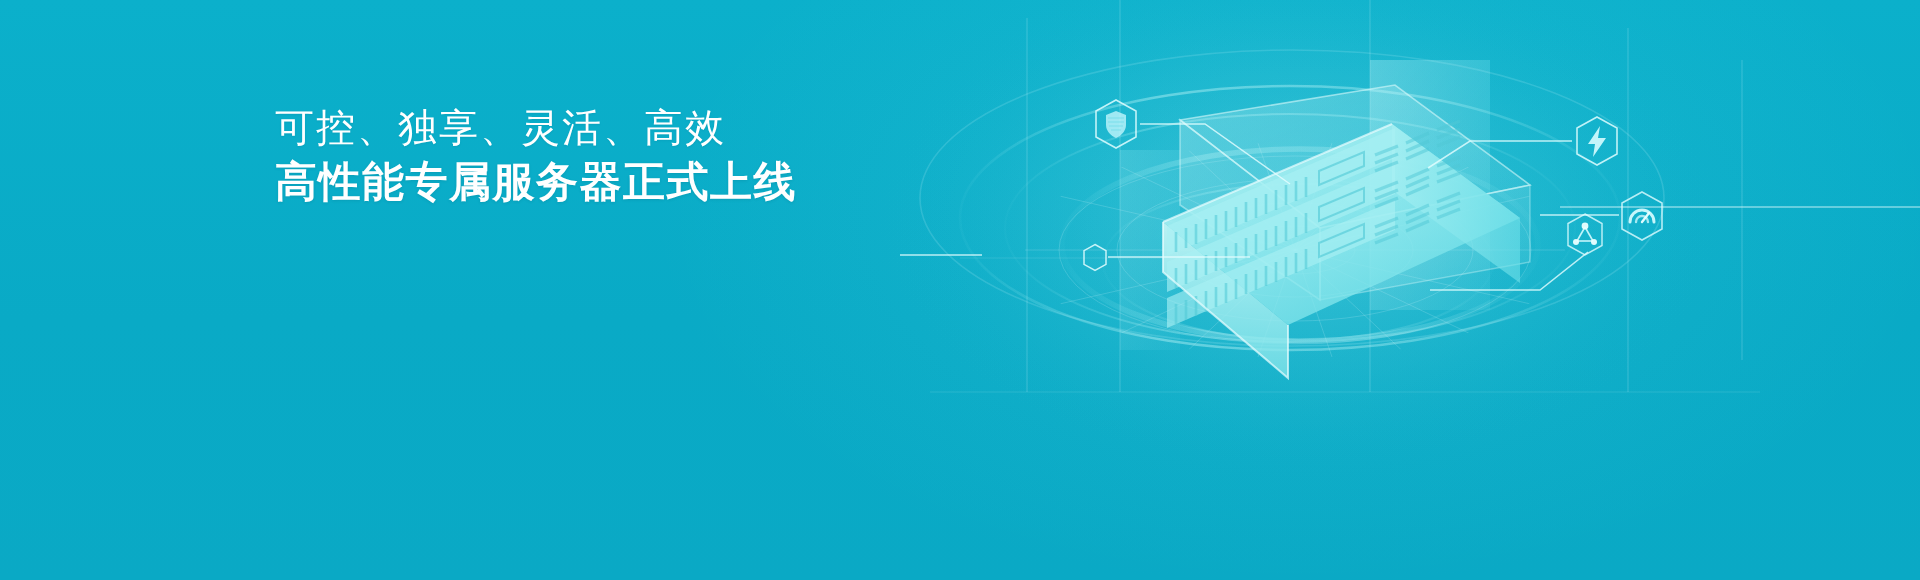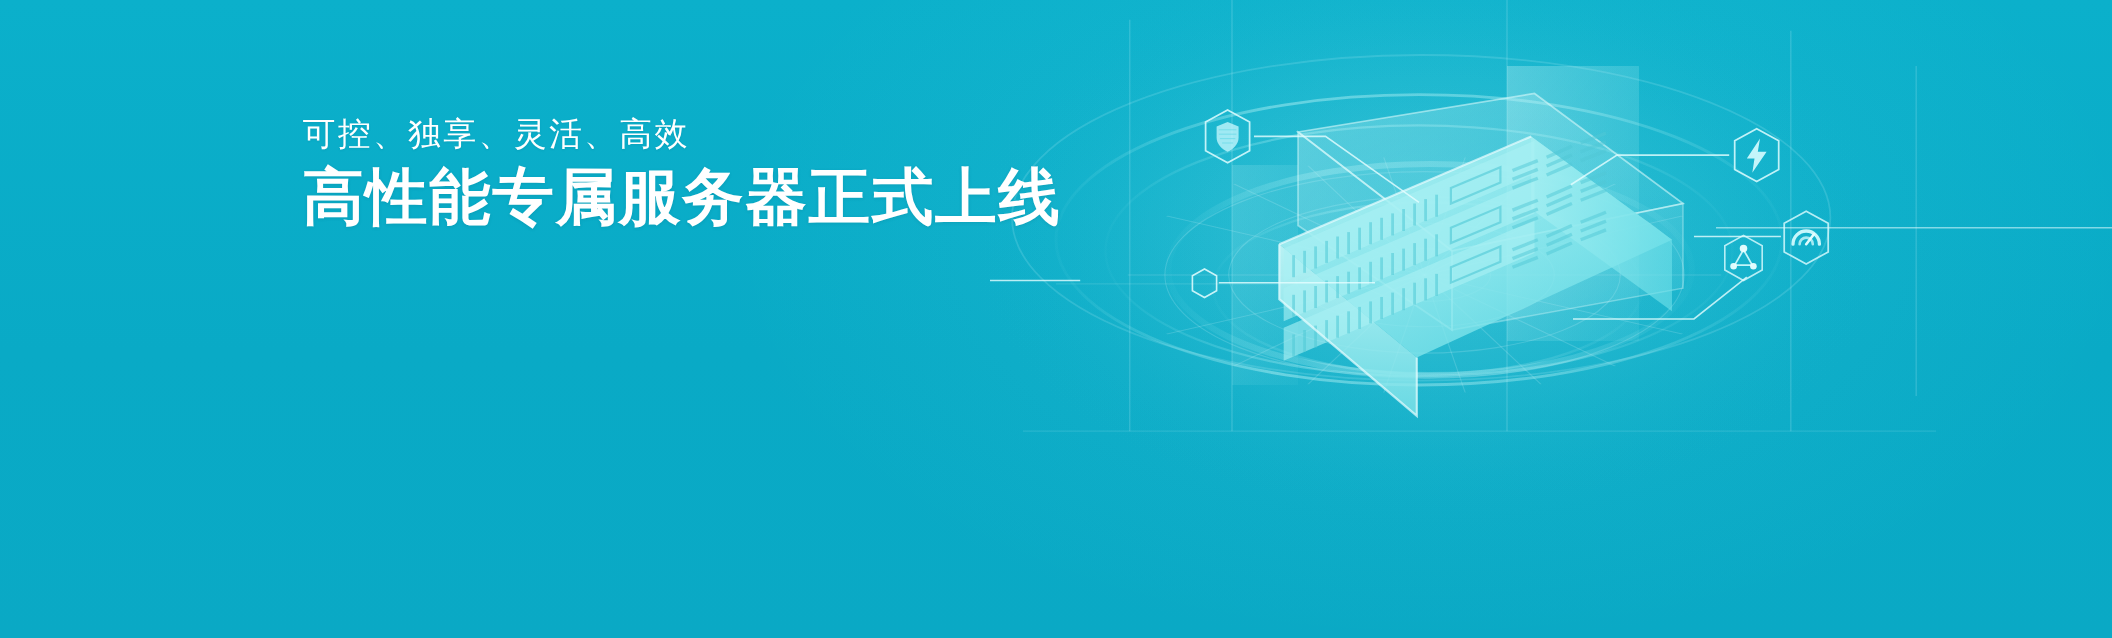--- a/index.html
+++ b/index.html
@@ -19,31 +19,31 @@
   .art{position:absolute;inset:0;pointer-events:none;}
   .art svg{display:block;width:1920px;height:580px;}
 
   
   .copy{
     position:absolute;left:275px;top:105px;
     display:flex;flex-direction:column;align-items:flex-start;
   }
   .line-kicker{
     color:#ffffff;
-    font-size:30px;
+    font-size:39px;
     line-height:1.18;
     letter-spacing:2.0px;
     font-weight:400;
     white-space:nowrap;
     margin:0 16px 6px 0;
     text-shadow:0 1px 2px rgba(0,70,85,0.10);
   }
   .line-headline{
     color:#ffffff;
-    font-size:56px;
+    font-size:42px;
     line-height:1.18;
     letter-spacing:1.5px;
     font-weight:700;
     white-space:nowrap;
     margin:0 0 9px 0;
     text-shadow:0 1px 3px rgba(0,70,85,0.14);
   }
   .line-sub{
     color:#ffffff;
     font-size:30px;

